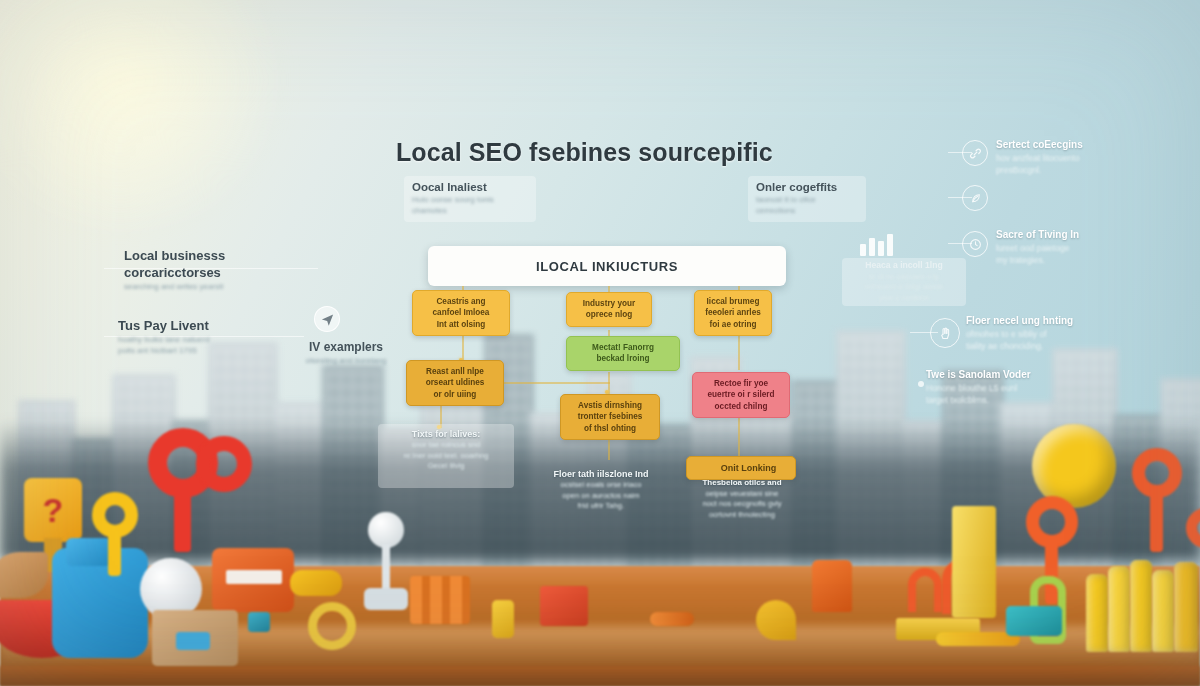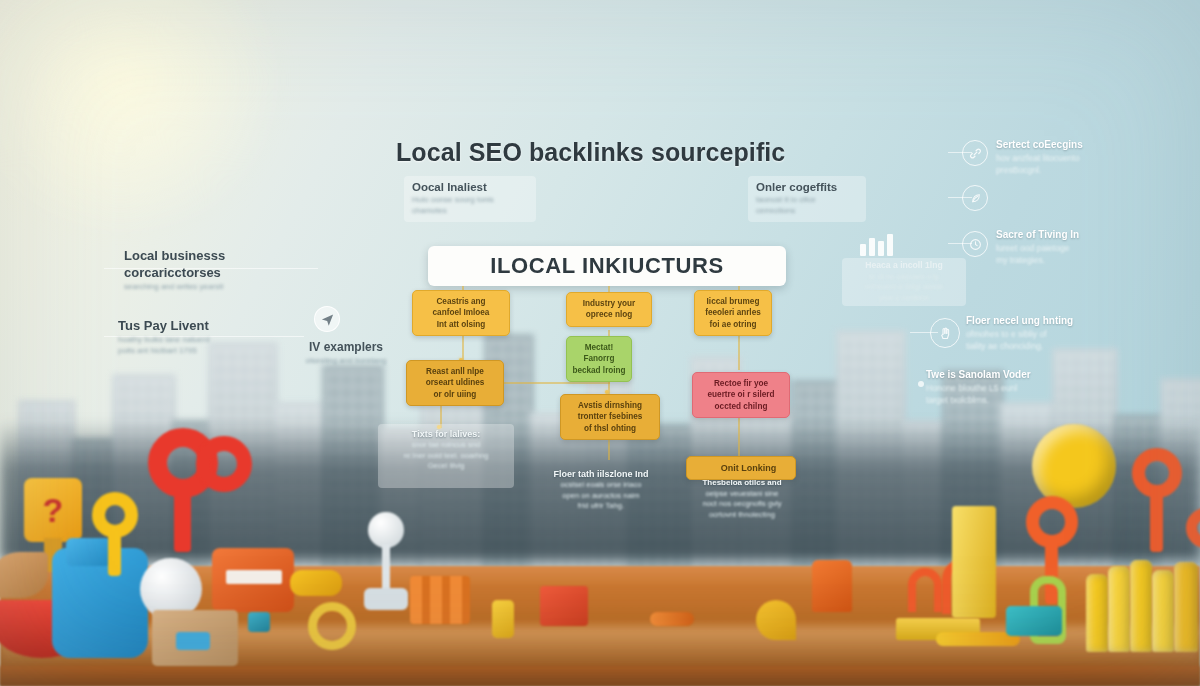--- a/index.html
+++ b/index.html
@@ -66,21 +66,21 @@
   .panel{
     position:absolute; background: rgba(255,255,255,.30);
     border-radius:4px; filter: blur(.2px);
   }
 
   .card{
     position:absolute; left:428px; top:246px; width:358px; height:40px;
     background:#fdfdfb; border-radius:6px;
     box-shadow:0 3px 9px rgba(40,60,70,.22);
     display:flex; align-items:center; justify-content:center;
-    font-size:22px; font-weight:bold; color:#2f3a40; letter-spacing:.6px;
+    font-size:13px; font-weight:bold; color:#2f3a40; letter-spacing:.6px;
   }
 
   .node{
     position:absolute; border-radius:5px; text-align:center;
     font-size:8.2px; font-weight:bold; line-height:1.38;
     padding:5px 4px; filter: blur(.35px);
     box-shadow:0 2px 5px rgba(50,60,65,.2);
   }
   .node.y{ background:#f6c047; color:#5d4410; border:1px solid #e0a92c; }
   .node.y2{ background:#e8ae37; color:#5a410e; border:1px solid #cf9724; }
@@ -231,21 +231,21 @@
   <div class="prop" style="left:1030px; top:576px; width:36px; height:68px; border-radius:16px 16px 8px 8px;
               border:8px solid #a8d14c; background:transparent;"></div>
   <div class="prop" style="left:1006px; top:606px; width:56px; height:30px; border-radius:5px;
               background:linear-gradient(150deg,#3cc0c8,#1a8b96);"></div>
   <div class="prop bar" style="left:1086px; top:574px; width:22px; height:78px; background:#f5c81d;"></div>
   <div class="prop bar" style="left:1108px; top:566px; width:22px; height:86px; background:#f8d236;"></div>
   <div class="prop bar" style="left:1130px; top:560px; width:22px; height:92px; background:#f5c81d;"></div>
   <div class="prop bar" style="left:1152px; top:570px; width:22px; height:82px; background:#f8d236;"></div>
   <div class="prop bar" style="left:1174px; top:562px; width:24px; height:90px; background:#f0b91a;"></div>
 
-  <div class="hdr">Local SEO backlinks sourcepific</div>
+  <div class="hdr">Local SEO fsebines sourcepific</div>
 
   <div class="panel" style="left:404px; top:176px; width:132px; height:46px;"></div>
   <div class="ghost" style="left:412px; top:180px; width:124px;">
     <div class="lbl-t">Oocal Inaliest</div>
     <div class="lbl-s" style="white-space:pre-line;">Hulo oonse sourg tonis
 chamotes</div>
   </div>
 
   <div class="panel" style="left:748px; top:176px; width:118px; height:46px;"></div>
   <div class="ghost" style="left:756px; top:180px; width:112px;">
@@ -299,21 +299,21 @@
   <div class="dot" style="left:437px; top:425px;"></div>
 
   <div class="node y" style="left: 412px; top: 290px; width: 98px; white-space: pre-line;">Ceastris ang
 canfoel Imloea
 Int att olsing</div>
   <div class="node y" style="left: 566px; top: 292px; width: 86px; white-space: pre-line;">Industry your
 oprece nlog</div>
   <div class="node y" style="left: 694px; top: 290px; width: 78px; white-space: pre-line;">Iiccal brumeg
 feeoleri anrles
 foi ae otring</div>
-  <div class="node g" style="left: 566px; top: 336px; width: 66px; white-space: pre-line;">Mectat! Fanorrg
+  <div class="node g" style="left: 566px; top: 336px; width: 114px; white-space: pre-line;">Mectat! Fanorrg
 beckad lroing</div>
   <div class="node y2" style="left: 406px; top: 360px; width: 98px; white-space: pre-line;">Reast anll nlpe
 orseart uldines
 or olr uiing</div>
   <div class="node y2" style="left: 560px; top: 394px; width: 100px; white-space: pre-line;">Avstis dirnshing
 trontter fsebines
 of thsl ohting</div>
   <div class="node r" style="left: 692px; top: 372px; width: 98px; white-space: pre-line;">Rectoe fir yoe
 euertre oi r silerd
 occted chilng</div>

